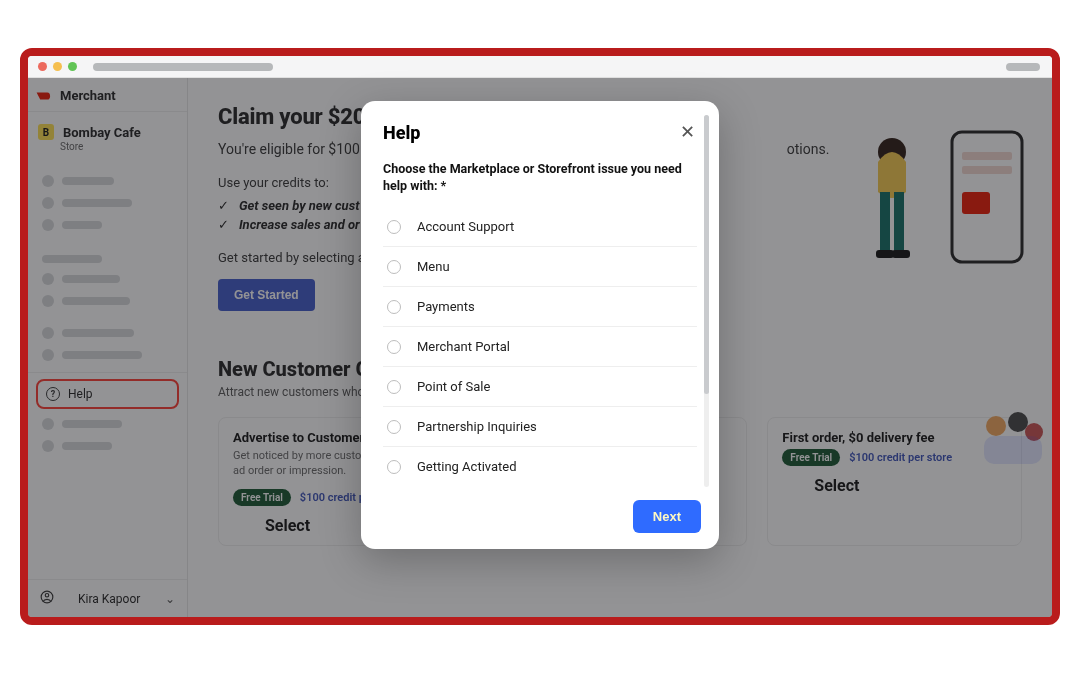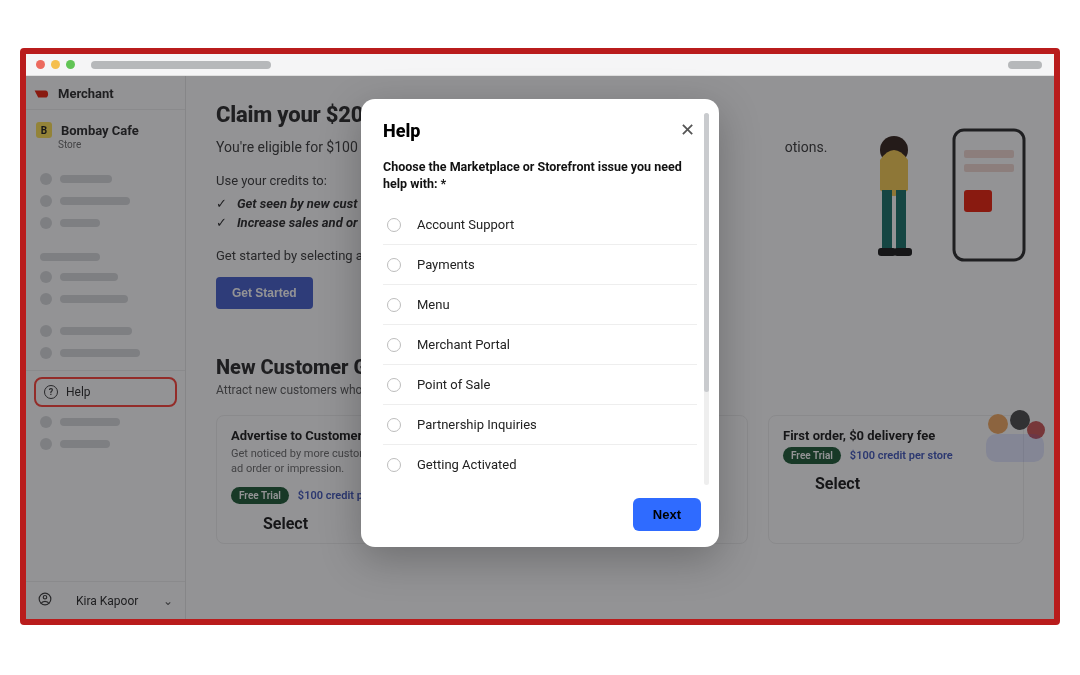--- a/index.html
+++ b/index.html
@@ -7,22 +7,22 @@
     font-family: -apple-system, BlinkMacSystemFont, "Segoe UI", Roboto, Helvetica, Arial, sans-serif;
     background: #fff;
     width: 1080px;
     height: 675px;
     overflow: hidden;
     position: relative;
   }
   .browser-frame {
     position: absolute;
     top: 48px; left: 20px; right: 20px; bottom: 50px;
-    border: 6px solid #b91c1c;
-    border-radius: 4px;
+    border: 8px solid #b91c1c;
+    border-radius: 12px;
     overflow: hidden;
     background: #fff;
   }
   .title-bar {
     height: 22px;
     background: #f5f5f6;
     border-bottom: 1px solid #e0e0e0;
     display: flex;
     align-items: center;
     padding: 0 10px;
@@ -166,21 +166,21 @@
   .radio-item:last-child { border-bottom: none; }
   .radio-circle {
     width: 14px; height: 14px; border: 1.5px solid #bdbdbd; border-radius: 50%;
     flex-shrink: 0; margin-left: 4px;
   }
   .modal-footer {
     display: flex; justify-content: flex-end;
     padding: 14px 10px 2px 0;
   }
   .next-btn {
-    background: #2f6bff; color: #000000; border: none;
+    background: #2f6bff; color: #fef9c3; border: none;
     padding: 9px 20px; border-radius: 6px; font-weight: 700;
     font-size: 13px; cursor: pointer;
   }
   .fake-scrollbar {
     position: absolute; right: 10px; top: 14px; bottom: 62px;
     width: 5px; background: #eee; border-radius: 3px;
   }
   .fake-thumb { position: absolute; left: 0; top: 0; width: 5px; height: 75%; background: #c9cbce; border-radius: 3px; }
   .check-icon { color: #222; }
   .question-icon {
@@ -367,25 +367,25 @@
       </div>
       <div class="modal-scroll">
         <div class="modal-prompt">Choose the Marketplace or Storefront issue you need help with: *</div>
         <ul class="radio-list">
           <li class="radio-item">
             <span class="radio-circle"></span>
             <span>Account Support</span>
           </li>
           <li class="radio-item">
             <span class="radio-circle"></span>
+            <span>Menu</span>
+          </li>
+          <li class="radio-item">
+            <span class="radio-circle"></span>
             <span>Payments</span>
-          </li>
-          <li class="radio-item">
-            <span class="radio-circle"></span>
-            <span>Menu</span>
           </li>
           <li class="radio-item">
             <span class="radio-circle"></span>
             <span>Merchant Portal</span>
           </li>
           <li class="radio-item">
             <span class="radio-circle"></span>
             <span>Point of Sale</span>
           </li>
           <li class="radio-item">

